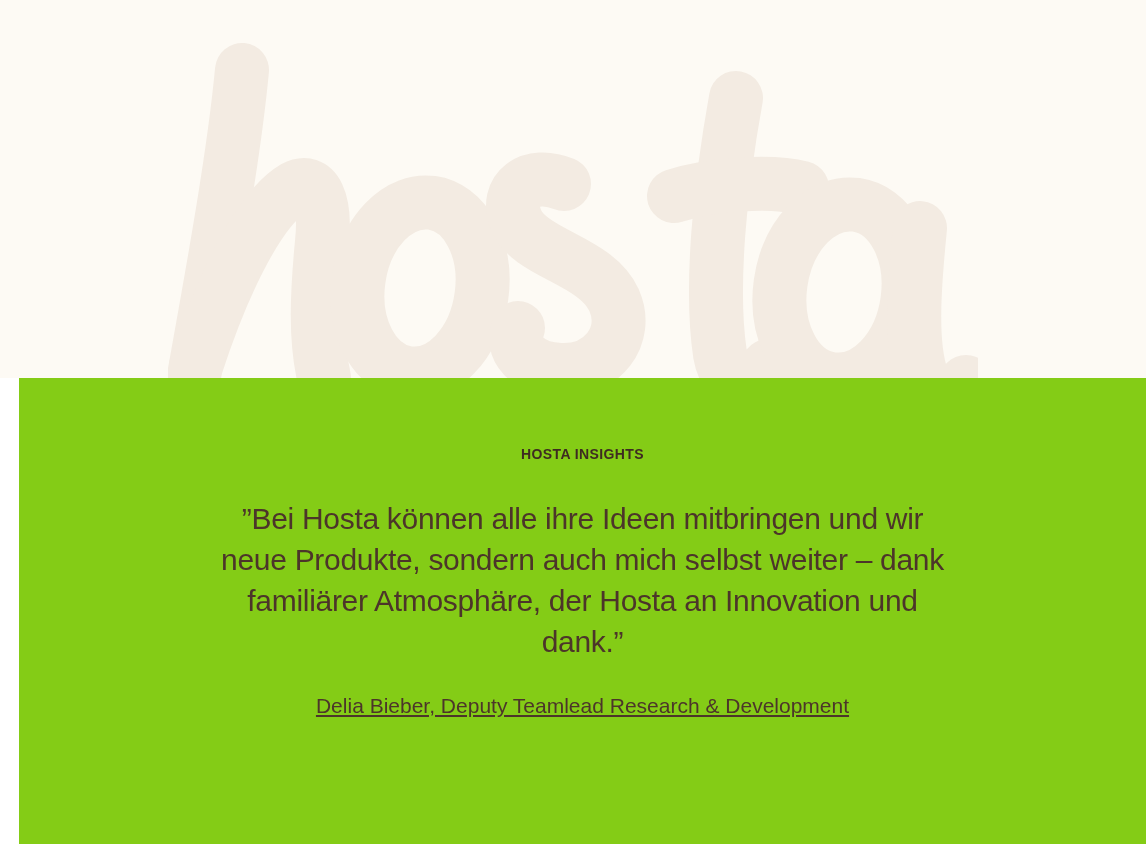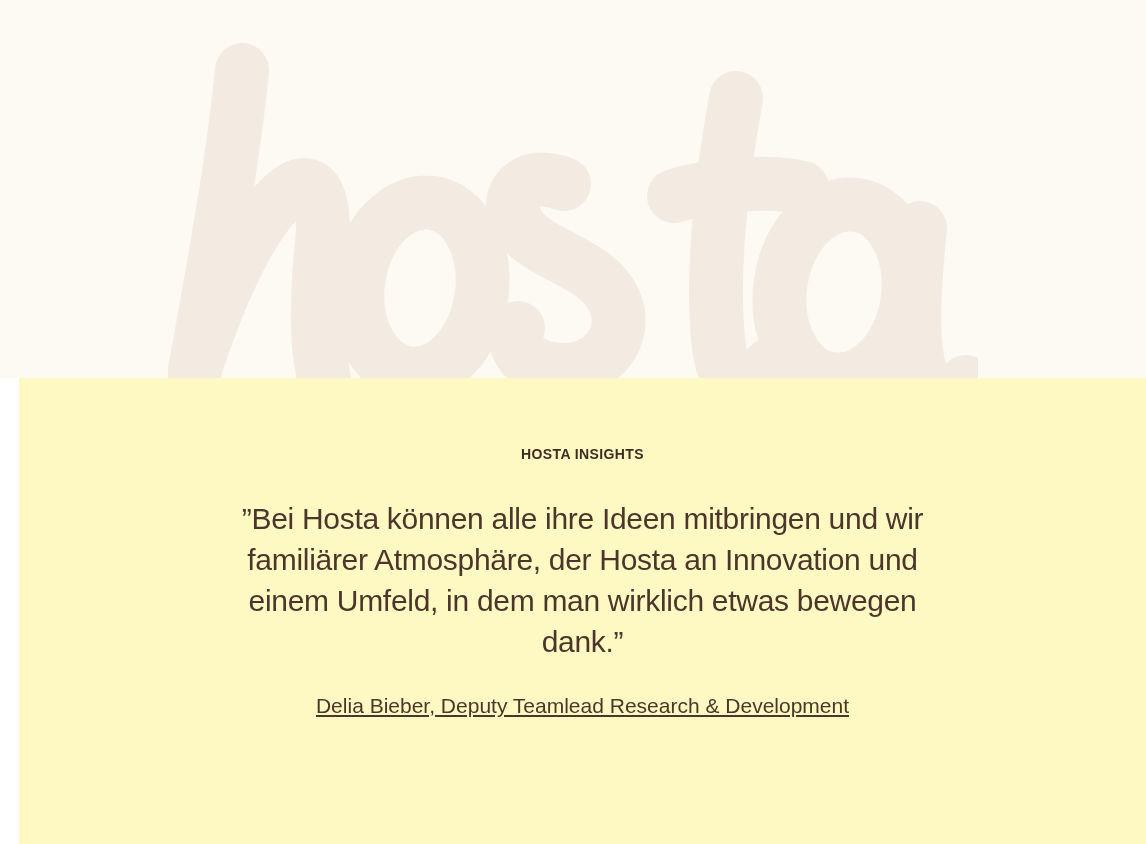--- a/index.html
+++ b/index.html
@@ -29,21 +29,21 @@
     position: absolute;
     left: 168px;
     top: 36px;
     width: 810px;
     height: 372px;
     display: block;
   }
   
   .insights {
     flex: 1;
-    background: #fef9c3;
+    background: #84cc16;
     text-align: center;
     padding: 68px 20px 46px 20px;
     box-sizing: border-box;
     margin-left: 19px;
   }
   .eyebrow {
     font-size: 14px;
     font-weight: 700;
     letter-spacing: 0.4px;
     color: #3e2b21;
@@ -91,21 +91,21 @@
         <path d="M 752 192 C 746 252, 742 308, 754 342 C 762 366, 786 364, 798 346"></path>
       </g>
     </svg>
   </div>
 
   <div class="insights">
     <div class="eyebrow">HOSTA INSIGHTS</div>
 
     <div class="quote">
         <div>”Bei Hosta können alle ihre Ideen mitbringen und wir</div>
+        <div>neue Produkte, sondern auch mich selbst weiter – dank</div>
         <div>familiärer Atmosphäre, der Hosta an Innovation und</div>
-        <div>einem Umfeld, in dem man wirklich etwas bewegen</div>
         <div>dank.”</div>
       </div>
 
     <div class="attribution">Delia Bieber, Deputy Teamlead Research &amp; Development</div>
   </div>
 
 </div>
 
 </body></html>

